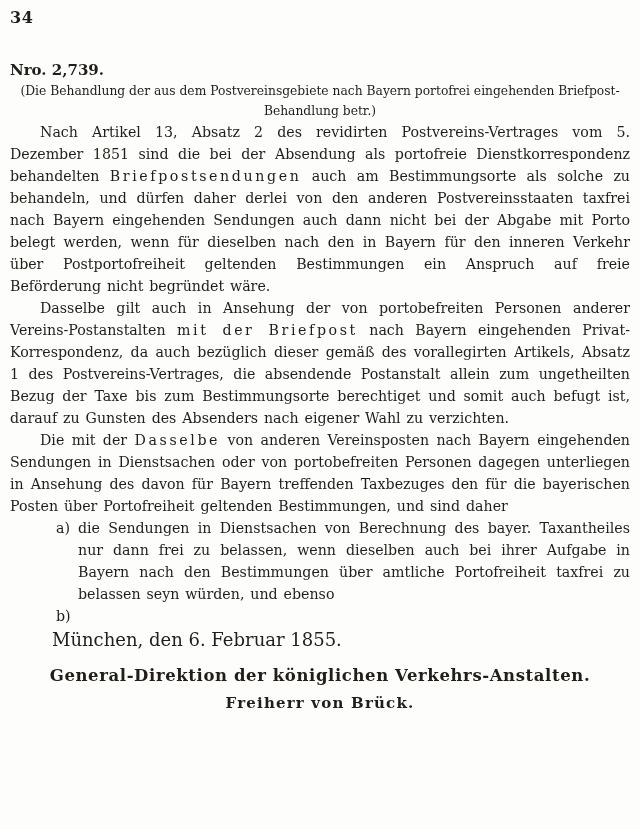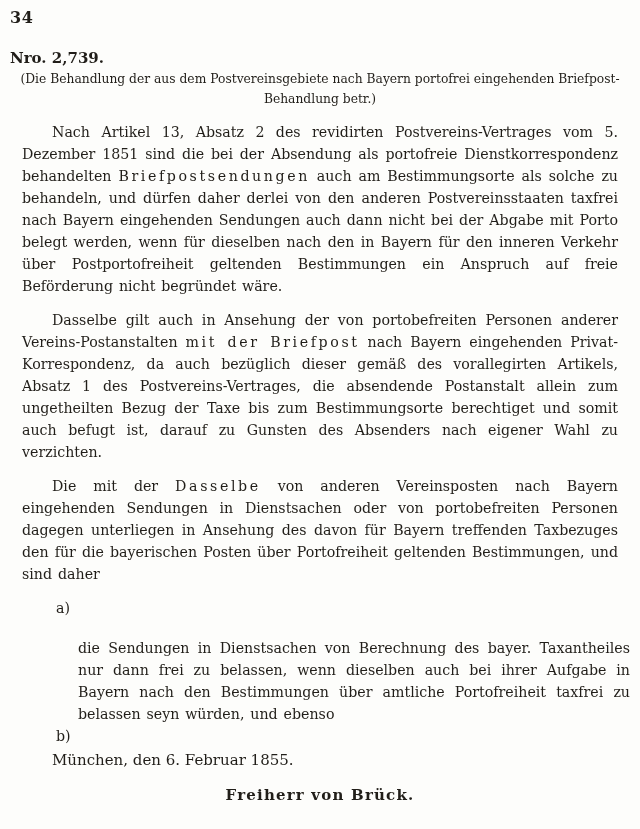--- a/index.html
+++ b/index.html
@@ -14,60 +14,60 @@
     padding: 8px 10px 0 10px;
     overflow: hidden;
   }
   .pagenum {
     font-size: 16px;
     font-weight: bold;
     line-height: 20px;
     letter-spacing: 0.5px;
   }
   .docnum {
-    margin-top: 20px;
+    margin-top: 32px;
     font-size: 15px;
     font-weight: bold;
     line-height: 20px;
   }
   .subject {
     text-align: center;
     font-size: 12.3px;
     line-height: 20px;
     margin-top: 1px;
   }
   .subject .line1 { white-space: nowrap; margin-top: 6px; }
   .heading {
     text-align: center;
     font-size: 15.5px;
     font-weight: bold;
     margin: 8px 0 9px 0;
     line-height: 20px;
   }
   .para {
-    margin: 12px;
+    margin: 0;
     text-align: justify;
     text-indent: 30px;
     font-size: 14.2px;
     line-height: 22px;
     word-spacing: 1.4px;
   }
   .sperr { letter-spacing: 2.6px; }
   .list-item {
     display: flex;
     font-size: 14.2px;
     line-height: 22px;
   }
   .li-label { flex: 0 0 22px; margin-left: 46px; }
-  .li-text  { flex: 1; text-align: justify; word-spacing: 1.4px; margin-top: 40px; }
+  .li-text  { flex: 1; text-align: justify; word-spacing: 1.4px; }
   .closing  { text-indent: 40px; }
   .dateline {
     margin: 1px 0 12px 0;
     padding-left: 42px;
-    font-size: 15px;
+    font-size: 18px;
     line-height: 24px;
   }
   .sig-authority {
     text-align: center;
     font-size: 16.5px;
     font-weight: bold;
     letter-spacing: 0.6px;
     margin-top: 5px;
     line-height: 24px;
   }
@@ -106,16 +106,17 @@
     <span class="li-text">die Sendungen in Dienstsachen von Berechnung des bayer. Taxantheiles nur dann frei zu belassen, wenn dieselben auch bei ihrer Aufgabe in Bayern nach den Bestimmungen über amtliche Portofreiheit taxfrei zu belassen seyn würden, und ebenso</span>
   </div>
 
   <div class="list-item">
     <span class="li-label">b)</span>
   </div>
 
 
   <p class="dateline">München, den 6. Februar 1855.</p>
 
+  <div class="sig-authority">General-Direktion der königlichen Verkehrs-Anstalten.</div>
 
   <div class="sig-name">Freiherr von Brück.</div>
 
 </div>
 
 </body></html>

